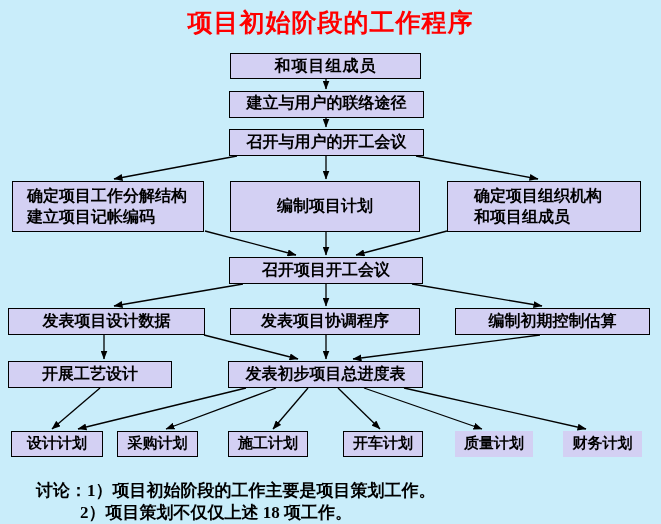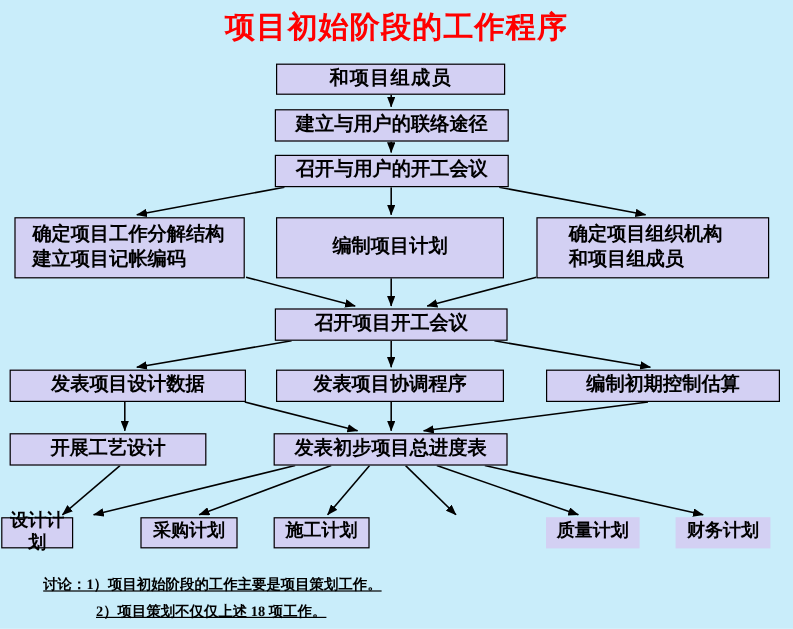--- a/index.html
+++ b/index.html
@@ -25,21 +25,21 @@
     display:flex;align-items:center;justify-content:center;
     background:var(--box-fill,#d3d0f3);
     border:1px solid var(--box-border,#000);
     font-weight:bold;font-size:16px;line-height:1.3;
     white-space:pre-line;text-align:center;
   }
   .node.multiline{justify-content:flex-start;text-align:left;}
   .node.plan{font-size:15px;}
   .node.borderless{border:none;}
   .discussion-line{
-    position:absolute;font-size:12px;font-weight:bold;white-space:nowrap;text-decoration:underline;
+    position:absolute;font-size:17px;font-weight:bold;white-space:nowrap;
   }
 </style>
 </head>
 <body>
 
 <div class="canvas">
 
   <div class="title">项目初始阶段的工作程序</div>
 
   <svg class="arrows" viewBox="0 0 661 524">
@@ -93,26 +93,27 @@
   <div class="node" style="left:8px;top:308px;width:197px;height:27px;">发表项目设计数据</div>
 
   <div class="node" style="left:230px;top:308px;width:190px;height:27px;">发表项目协调程序</div>
 
   <div class="node" style="left:455px;top:308px;width:195px;height:27px;">编制初期控制估算</div>
 
   <div class="node" style="left:8px;top:361px;width:164px;height:27px;">开展工艺设计</div>
 
   <div class="node" style="left:228px;top:361px;width:195px;height:27px;">发表初步项目总进度表</div>
 
-  <div class="node plan" style="left:1px;top:431px;width:60px;height:26px;">设计计划</div>
+  <div class="node plan" style="left:11px;top:431px;width:92px;height:26px;">设计计划</div>
 
   <div class="node plan" style="left:117px;top:431px;width:81px;height:26px;">采购计划</div>
 
   <div class="node plan" style="left:228px;top:431px;width:80px;height:26px;">施工计划</div>
 
+  <div class="node plan" style="left:343px;top:431px;width:80px;height:26px;">开车计划</div>
 
   <div class="node plan borderless" style="left:455px;top:431px;width:78px;height:26px;">质量计划</div>
 
   <div class="node plan borderless" style="left:563px;top:431px;width:79px;height:26px;">财务计划</div>
 
   <div class="discussion-line" style="left:36px;top:479px;">讨论：1）项目初始阶段的工作主要是项目策划工作。</div>
 
   <div class="discussion-line" style="left:80px;top:501px;">2）项目策划不仅仅上述 18 项工作。</div>
 
 </div>

